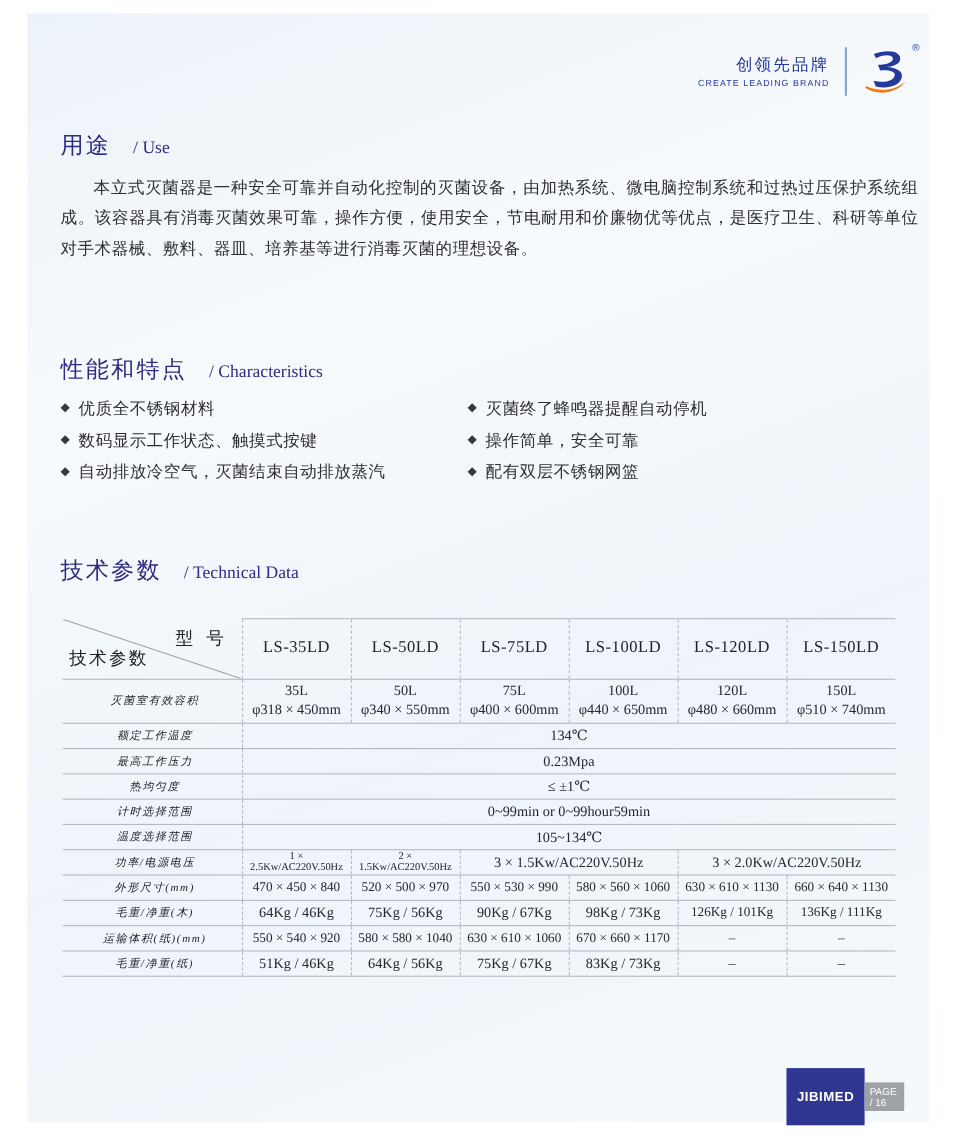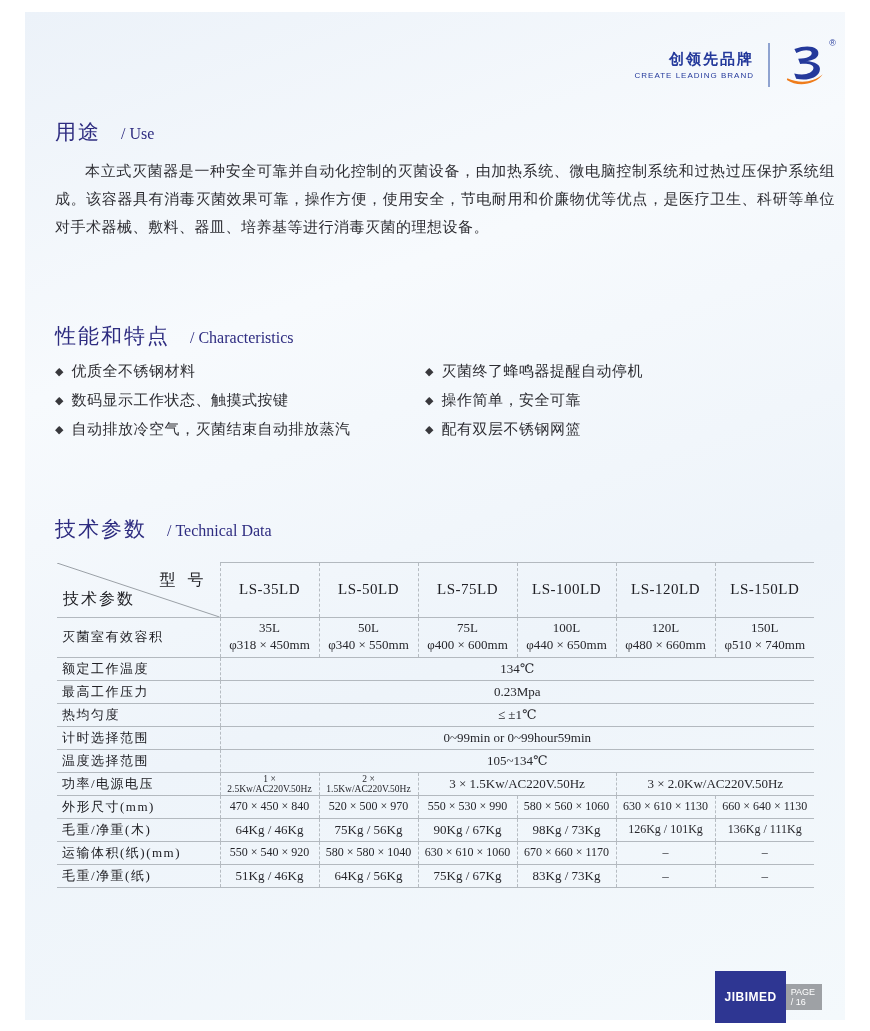--- a/index.html
+++ b/index.html
@@ -9,21 +9,21 @@
     overflow:hidden;
   }
   .page {
     position:absolute; left:25px; top:12px; width:820px; height:1008px;
     background:linear-gradient(160deg,#ecf2f9 0%,#f7fafd 30%,#eef4fa 62%,#f4f9fc 100%);
   }
 
   
   .brand-block { position:absolute; top:30px; right:17px; display:flex; align-items:center; }
   .slogan { text-align:right; color:#24399b; font-family:"Liberation Sans","DejaVu Sans",sans-serif; }
-  .slogan .cn { font-size:15px; font-weight:bold; letter-spacing:2px; }
+  .slogan .cn { font-size:15px; font-weight:normal; letter-spacing:2px; }
   .slogan .en { font-size:8px; letter-spacing:1px; margin-top:2px; }
   .brand-divider { width:2px; height:44px; background:#8fa3d0; margin:0 12px 0 14px; }
   .logo-wrap { display:flex; align-items:flex-start; }
   .logo-mark { position:relative; width:46px; height:46px; }
   .logo-reg { position:absolute; top:-4px; right:-8px; font-size:9px; color:#24399b; font-family:"Liberation Sans",sans-serif; }
   .brand-names { margin-left:8px; }
   .brand-cn { font-size:23px; font-style:italic; font-weight:bold; color:#24399b; letter-spacing:4px; line-height:1.1; }
   .brand-en { font-size:10.5px; font-weight:bold; color:#24399b; letter-spacing:1.6px; margin-top:2px; }
 
   
@@ -50,21 +50,21 @@
   .spec-wrap { position:absolute; left:32px; top:550px; }
   table.spec { border-collapse:collapse; table-layout:fixed; width:757px; }
   .spec col.c-label { width:163px; }
   .spec col.c-m { width:99px; }
   .spec td, .spec th { padding:0; border-bottom:1px solid #b3b9bf; text-align:center; font-weight:normal; vertical-align:middle; }
   .spec .vline { border-left:1px dashed #b6bcc2; }
   .spec tr.hdr { height:54px; }
   .spec tr.r-vol { height:40px; }
   .spec tr.r { height:23px; }
   .spec th.model { font-size:15px; color:#202025; letter-spacing:0.5px; border-top:1px solid #b3b9bf; font-weight:400; }
-  .spec td.lbl { text-align:left; padding-left:5px; font-size:13px; letter-spacing:1.5px; color:#202025; }
+  .spec td.lbl { text-align:center; padding-left:5px; font-size:10px; letter-spacing:1.5px; color:#202025;font-style:italic; }
   .spec td.val { font-size:13px; color:#26262b; }
   .spec td.val.sm { font-size:12px; }
   .spec td.val.tiny { font-size:9.5px; }
   .spec td.val .l1, .spec td.val .l2 { line-height:1.3; font-size:13px; }
   .corner { position:relative; height:54px; }
   .corner svg { position:absolute; left:0; top:0; width:100%; height:100%; }
   .corner .ctop { position:absolute; top:7px; right:12px; font-size:16px; letter-spacing:4px; color:#202025; }
   .corner .cbot { position:absolute; bottom:7px; left:6px; font-size:16px; letter-spacing:2px; color:#202025; }
 
   
@@ -132,21 +132,21 @@
         <span class="bullet-icon">◆</span>
         <span class="bullet-text">操作简单，安全可靠</span>
       </div>
       <div class="bullet-item">
         <span class="bullet-icon">◆</span>
         <span class="bullet-text">配有双层不锈钢网篮</span>
       </div>
     </div>
   </div>
 
-  <div class="sec-h" style="top:503px;text-align:center;">
+  <div class="sec-h" style="top:492px;text-align:center;">
     <span class="cn">技术参数</span><span class="en">/ Technical Data</span>
   </div>
 
   <div class="spec-wrap">
     <table class="spec">
       <colgroup>
         <col class="c-label">
           <col class="c-m">
           <col class="c-m">
           <col class="c-m">

